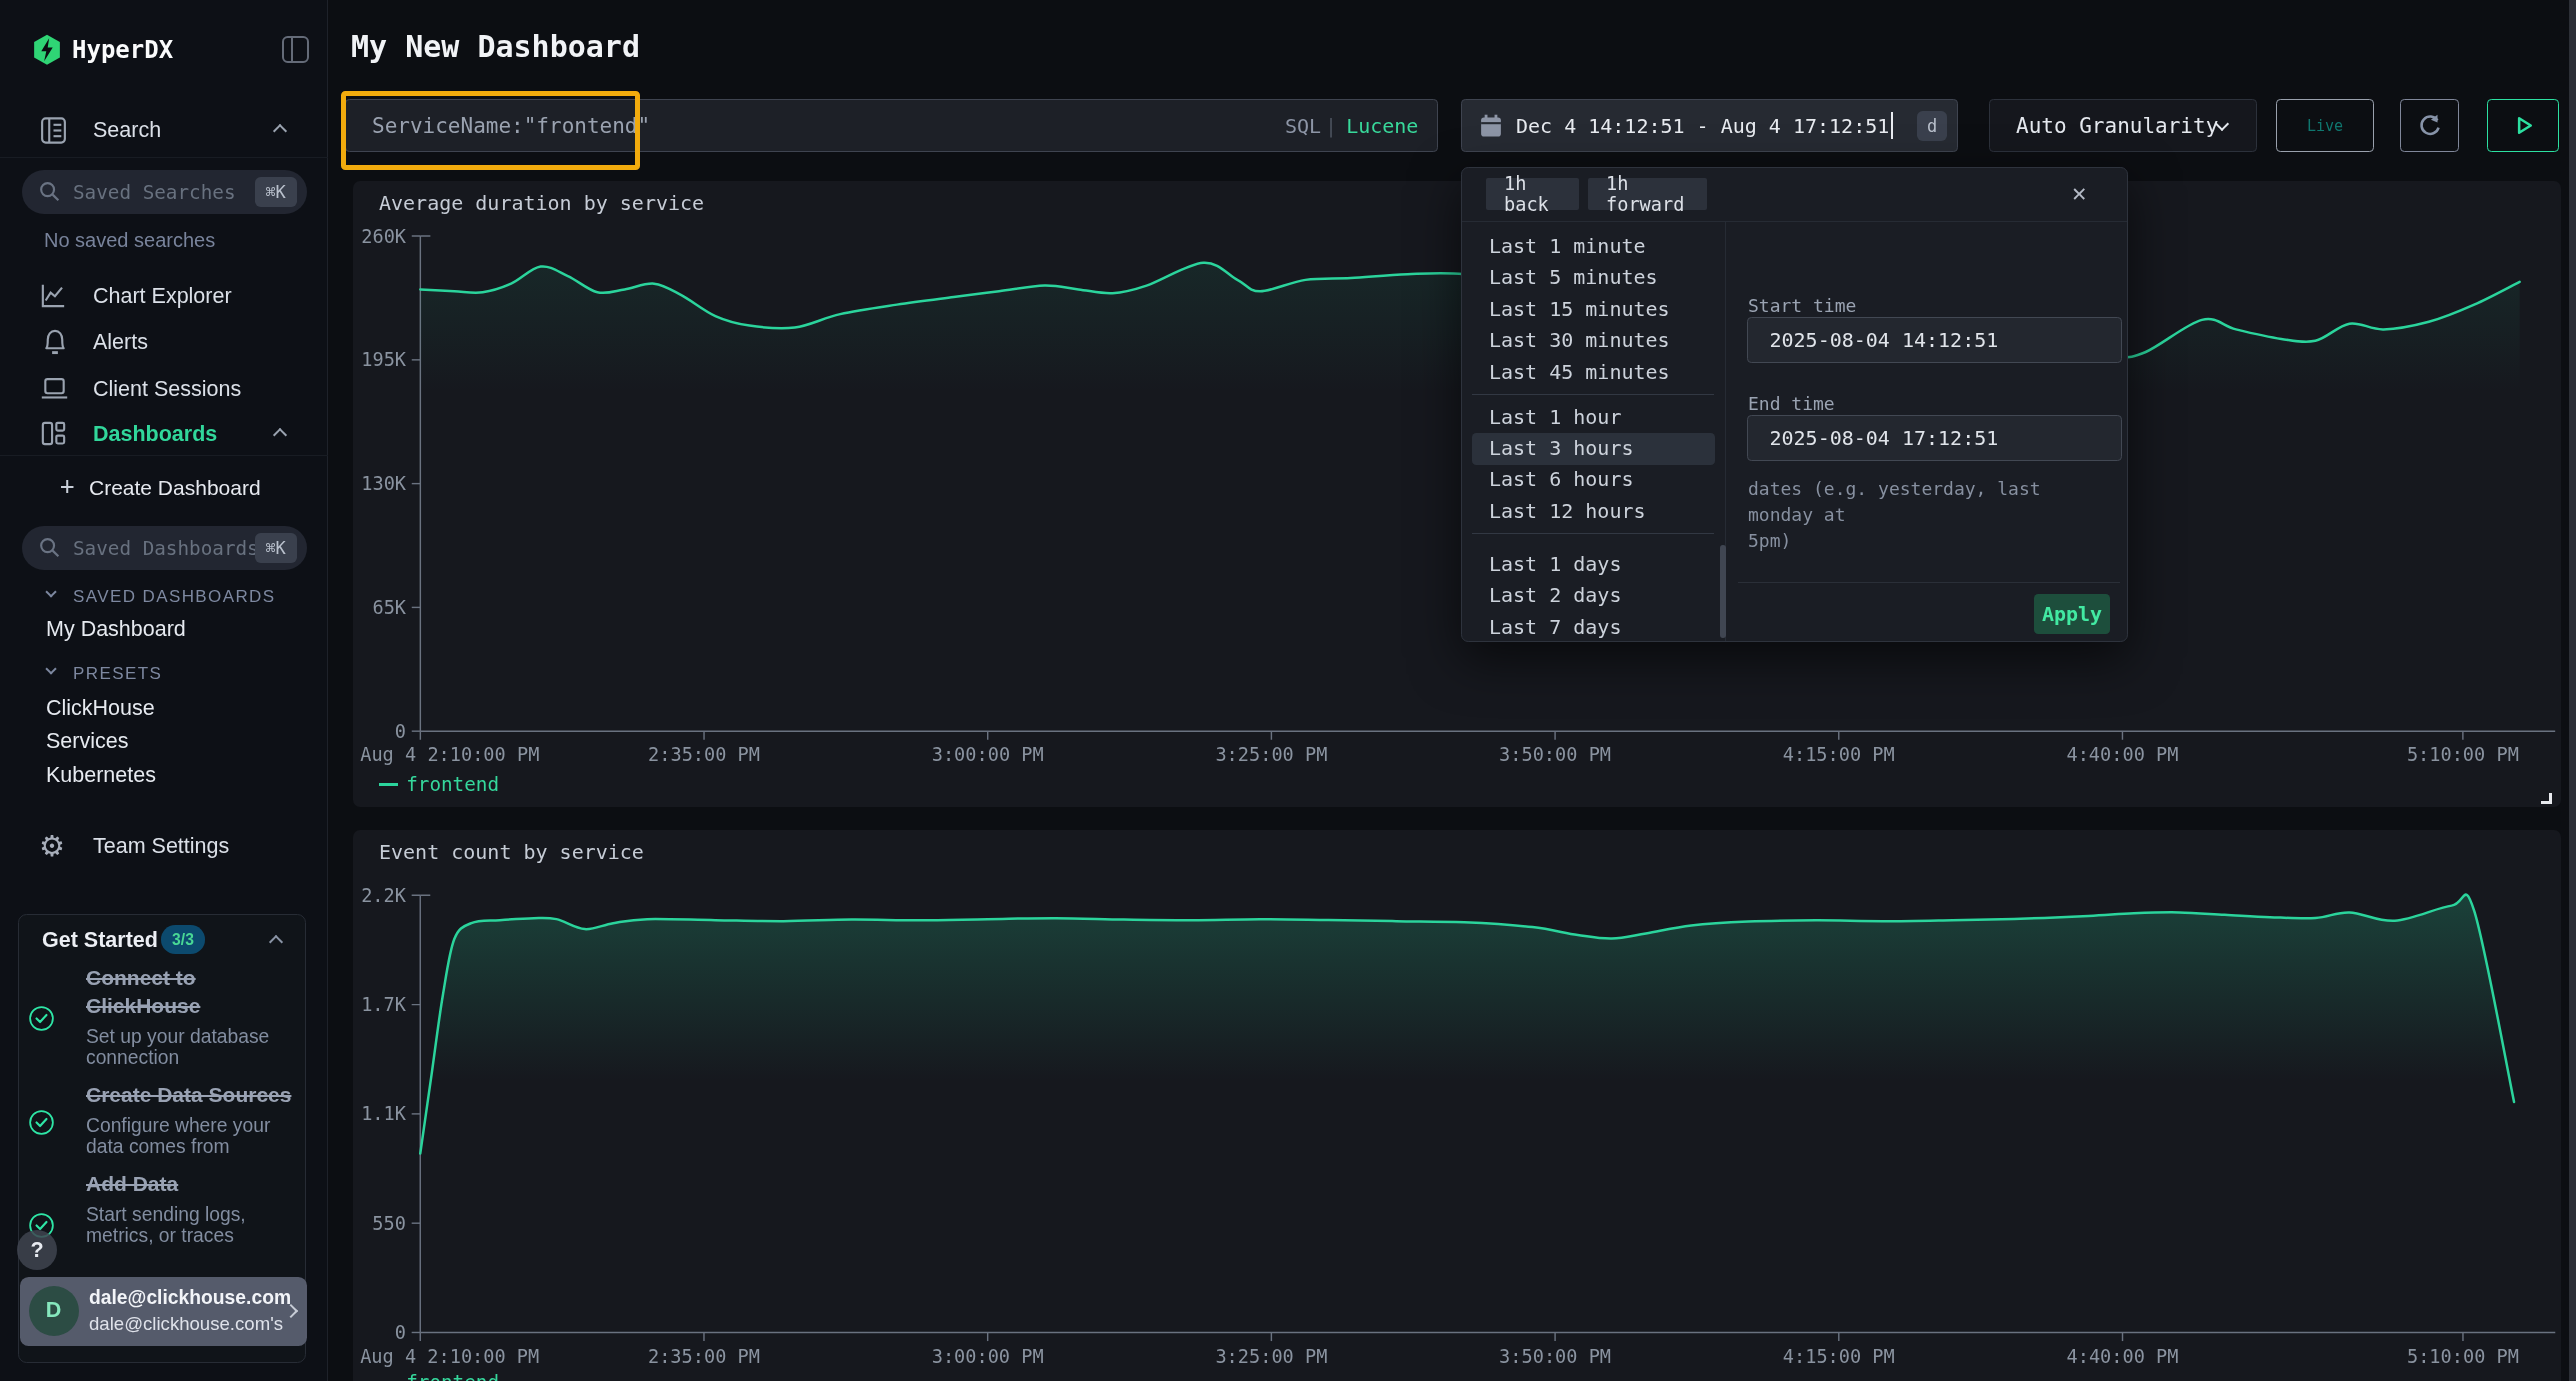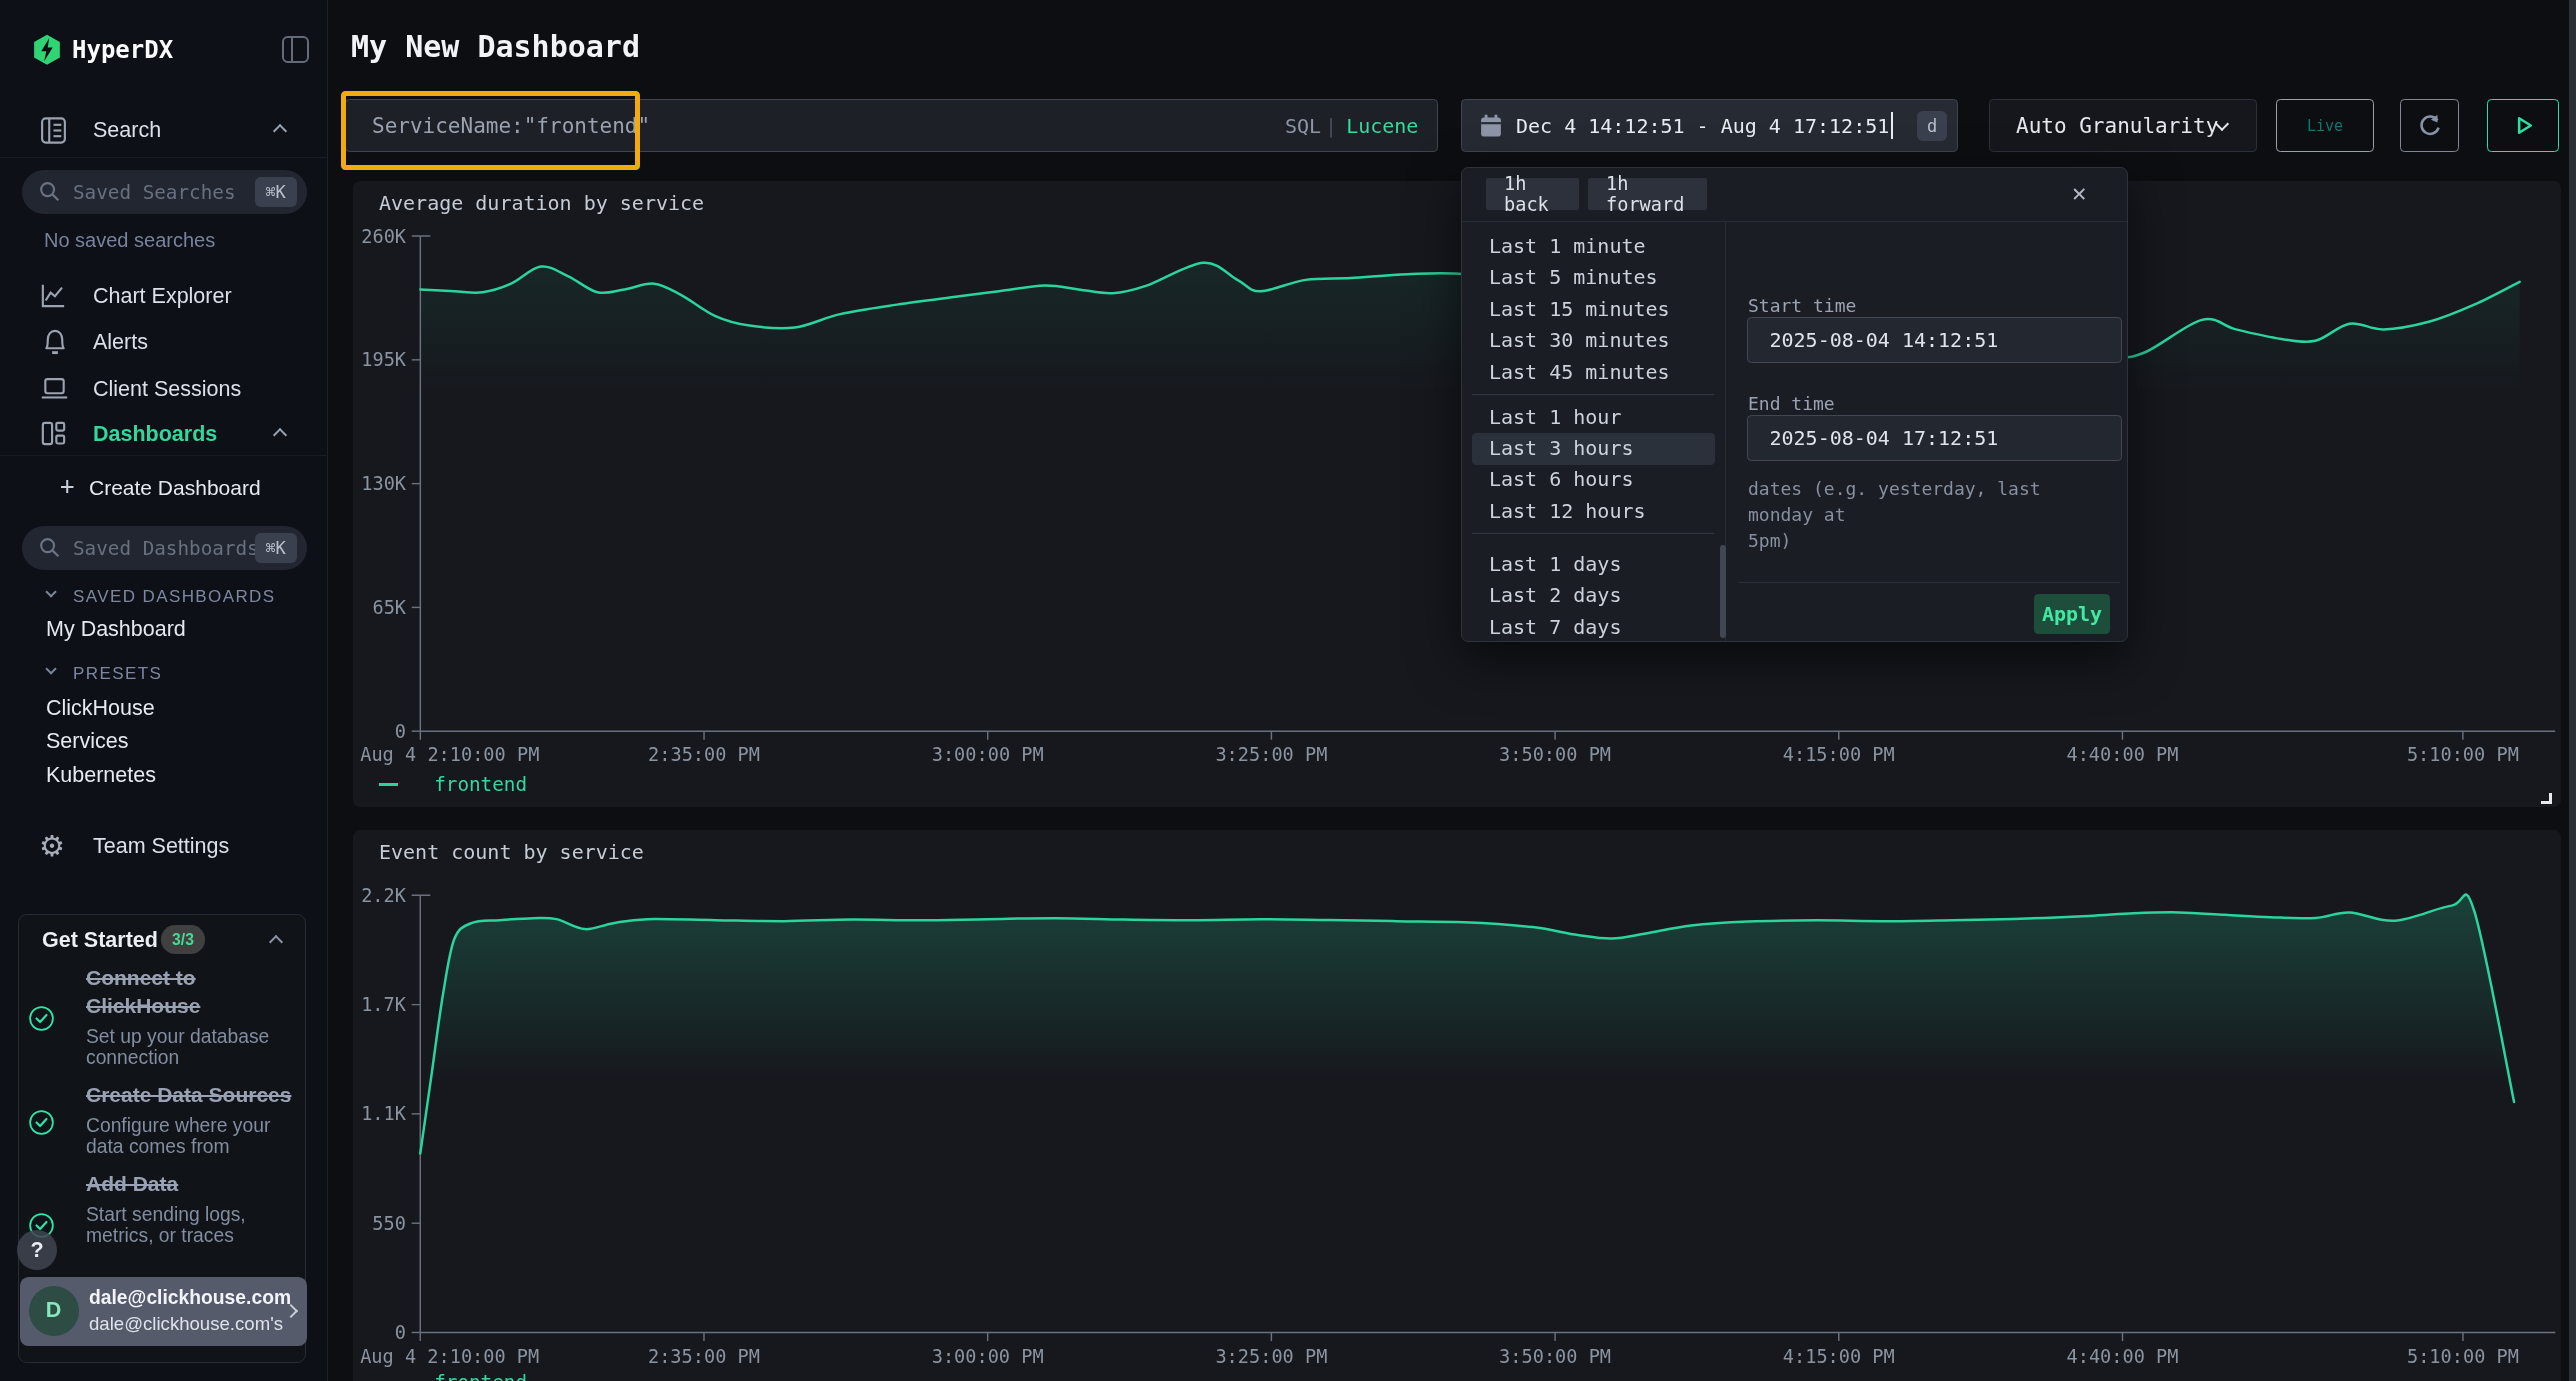--- a/index.html
+++ b/index.html
@@ -17,41 +17,41 @@
   .chev { display:inline-block; width:10px; height:10px; border-left:2.1px solid #9aa3b0; border-bottom:2.1px solid #9aa3b0; }
   .chev-up { transform:rotate(135deg); }
   .chev-down { transform:rotate(-45deg); }
   .chev-right { transform:rotate(-135deg); }
   .side-item { font-size:21.5px; color:#e6eaf0; }
   .sec-head { font-size:17px; letter-spacing:1.4px; color:#7d88a0; }
   .divider { position:absolute; left:0; width:328px; height:1.4px; background:#181c23; }
 
   
   #gs-card { position:absolute; left:18px; top:914px; width:288px; height:449px; border:1.4px solid #272c35; border-radius:8.6px; background:#101419; }
-  .gs-badge { position:absolute; left:142px; top:10px; width:44px; height:29px; background:#404040; border-radius:14.3px; color:#49d795; font-size:15.7px; font-weight:bold; display:flex; align-items:center; justify-content:center; }
+  .gs-badge { position:absolute; left:142px; top:10px; width:44px; height:29px; background:#0c4a6e; border-radius:14.3px; color:#49d795; font-size:15.7px; font-weight:bold; display:flex; align-items:center; justify-content:center; }
   .gs-title-line { font-size:21px; font-weight:bold; color:#99a2b3; text-decoration:line-through; line-height:28px; }
   .gs-desc-line { font-size:19.3px; color:#828da0; line-height:21.5px; }
   .gs-check { position:absolute; left:8.6px; width:27px; height:27px; }
   #help-btn { position:absolute; left:17px; top:1230px; width:40px; height:40px; border-radius:50%; background:rgba(63,68,80,.85); color:#e8ebf1; font-size:21.5px; font-weight:bold; display:flex; align-items:center; justify-content:center; z-index:45; }
   #user-chip { position:absolute; left:20px; top:1277px; width:287px; height:69px; border-radius:8.6px; background:rgba(90,95,112,.95); z-index:44; }
   #user-avatar { position:absolute; left:8.6px; top:8.6px; width:50px; height:50px; border-radius:50%; background:#2c4c44; color:#86e7bd; font-size:21.5px; font-weight:bold; display:flex; align-items:center; justify-content:center; }
 
   
   #main-title { position:absolute; left:351px; top:29px; font-size:30px; font-weight:600; color:#f1f3f6; }
   .tool-btn { position:absolute; top:99px; height:53px; border-radius:4.3px; display:flex; align-items:center; justify-content:center; }
   #filter-input { position:absolute; left:345px; top:99px; width:1093px; height:53px; background:#1d2027; border:1.4px solid #3f4450; border-radius:4.3px; display:flex; align-items:center; }
   #time-input { position:absolute; left:1461px; top:99px; width:497px; height:53px; background:#262a32; border:1.4px solid #3f4450; border-radius:4.3px; display:flex; align-items:center; }
   #highlight-box { position:absolute; left:341px; top:91px; width:299px; height:79px; border:5px solid #f2ab0d; border-radius:4.3px; z-index:55; pointer-events:none; }
   .caret { display:inline-block; width:2.1px; height:27px; background:#e9ecf1; margin-left:2.1px; vertical-align:middle; }
 
   .panel { position:absolute; left:353px; width:2208px; background:#16181e; border-radius:7.2px; overflow:hidden; }
   .panel-title { position:absolute; left:26px; top:10px; font-size:20px; color:#c6ccd6; }
   .legend { position:absolute; left:26px; display:flex; align-items:center; gap:8.6px; }
   .legend .dash { width:18.6px; height:2.9px; background:#2bd49c; }
-  .legend .lbl { font-size:19.3px; color:#35d79c;margin-left:28px; }
+  .legend .lbl { font-size:19.3px; color:#35d79c; }
   .resize-corner { position:absolute; width:11.4px; height:11.4px; border-right:3.6px solid #e8eaee; border-bottom:3.6px solid #e8eaee; }
 
   
   #popover { position:absolute; left:1461px; top:167px; width:667px; height:475px; background:#1a1d24; border:1.4px solid #2e333d; border-radius:7.2px; box-shadow:0 17px 50px rgba(0,0,0,.6); z-index:60; overflow:hidden; }
   .pop-btn { position:absolute; top:10px; height:31.5px; background:#2c313b; border-radius:2px; font-size:18.6px; color:#dde1e8; display:flex; align-items:center; justify-content:flex-end;padding-left:18px; }
   .quick-item { position:absolute; left:27px; font-size:20px; color:#ccd2db; white-space:nowrap; }
   .quick-sel { position:absolute; left:10px; width:243px; height:31.5px; background:#2b313b; border-radius:4.3px; }
   .pop-div { position:absolute; left:10px; width:242px; height:1.4px; background:#323843; }
   .seg-wrap { position:absolute; left:285px; top:62px; width:374px; height:47px; background:#14161b; border:1.4px solid #262b34; border-radius:5.7px; }
   .seg-active { position:absolute; left:4.3px; top:4.3px; width:195px; height:36px; background:#32373f; border-radius:4.3px; font-size:20px; font-weight:bold; color:#f1f3f7; display:flex; align-items:center; justify-content:center; }

